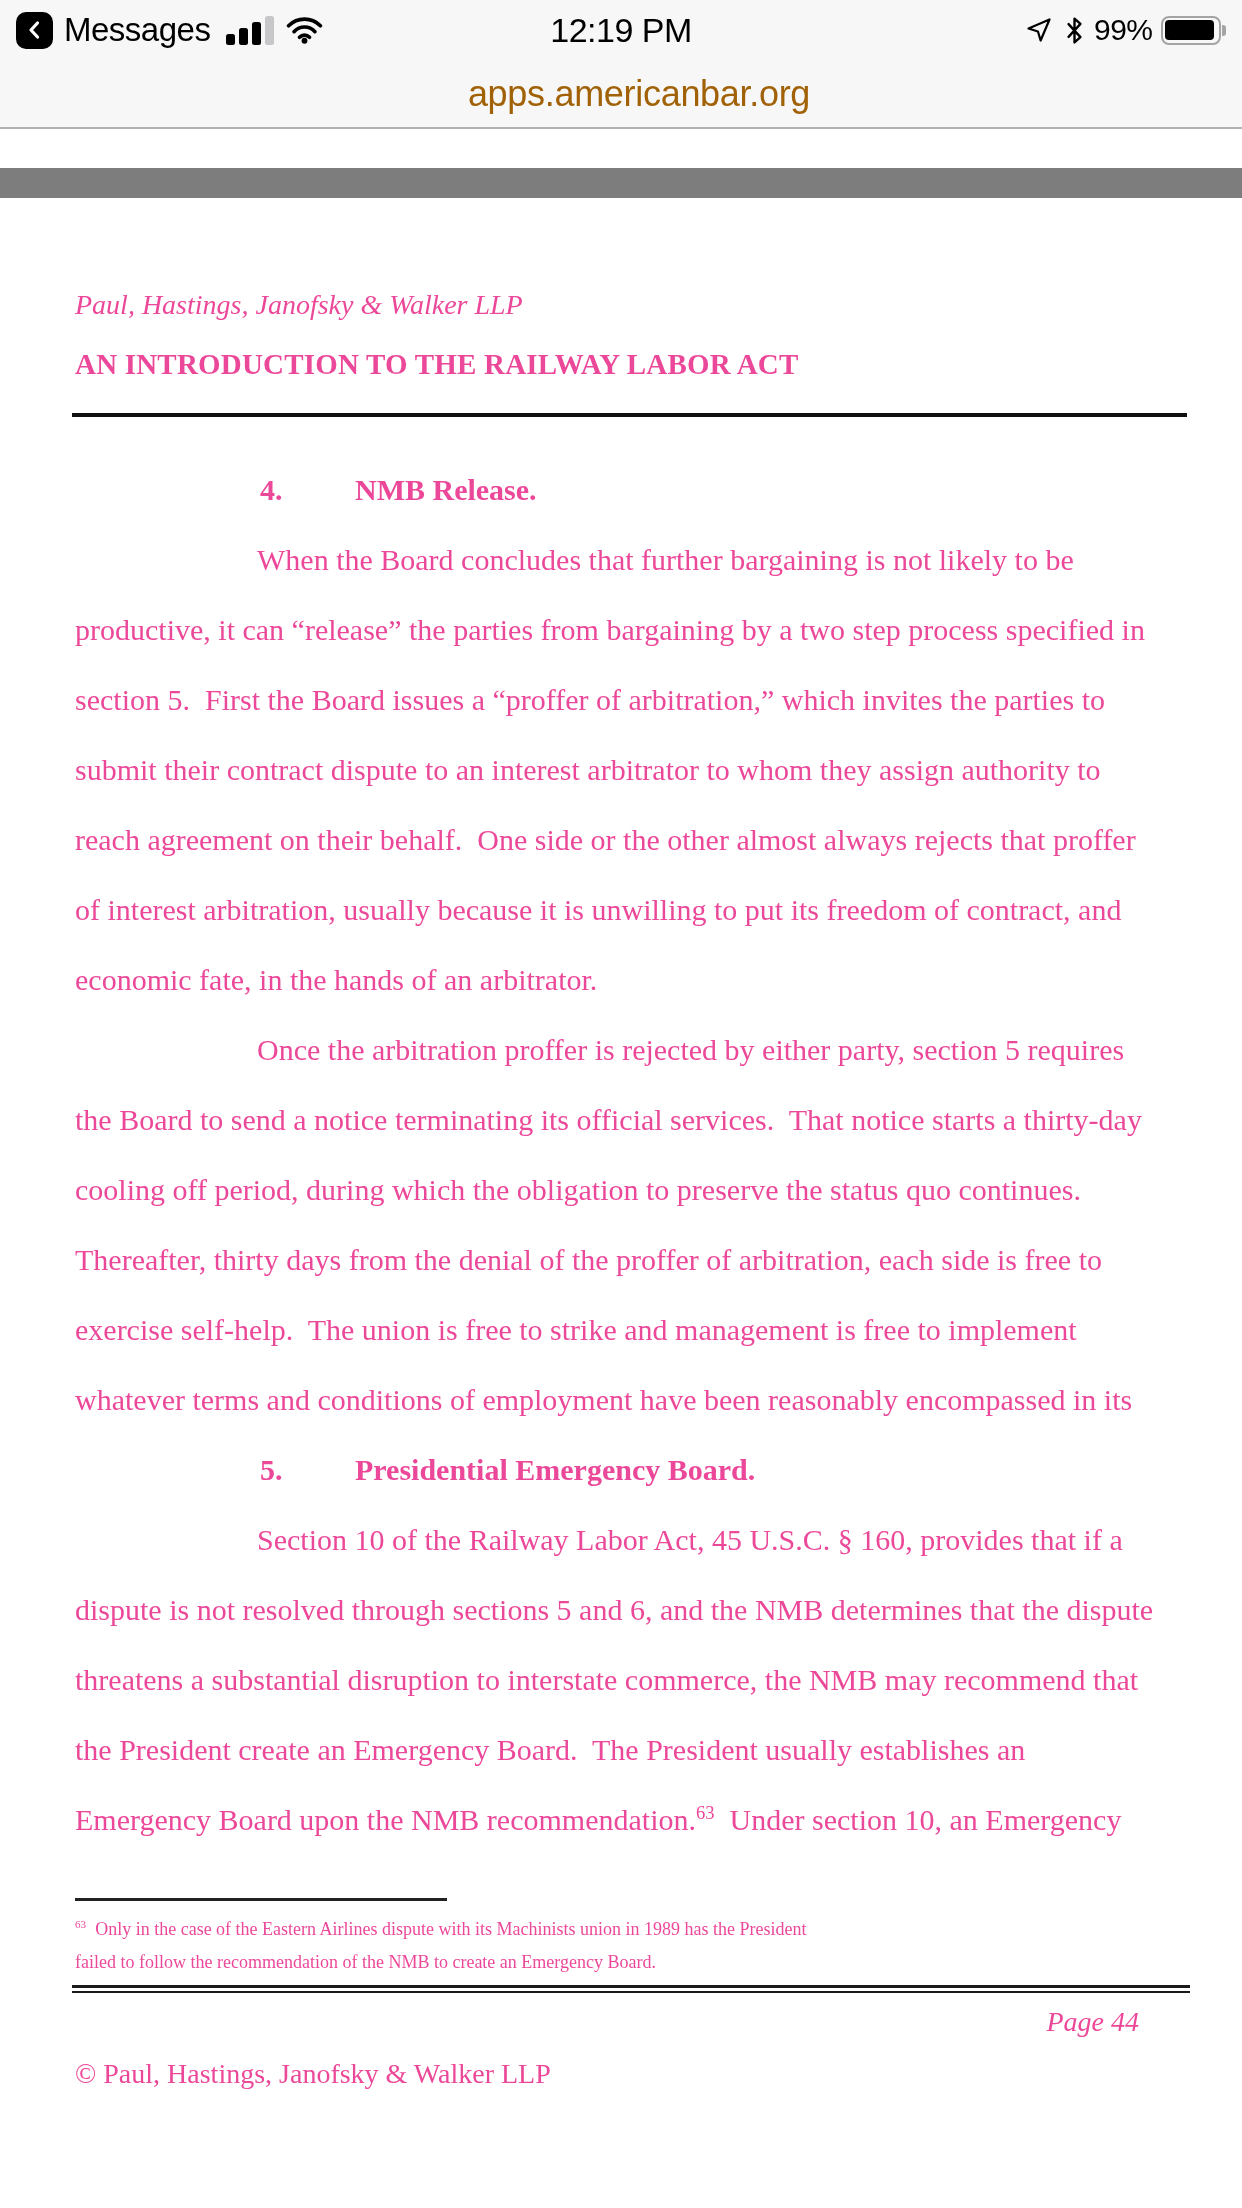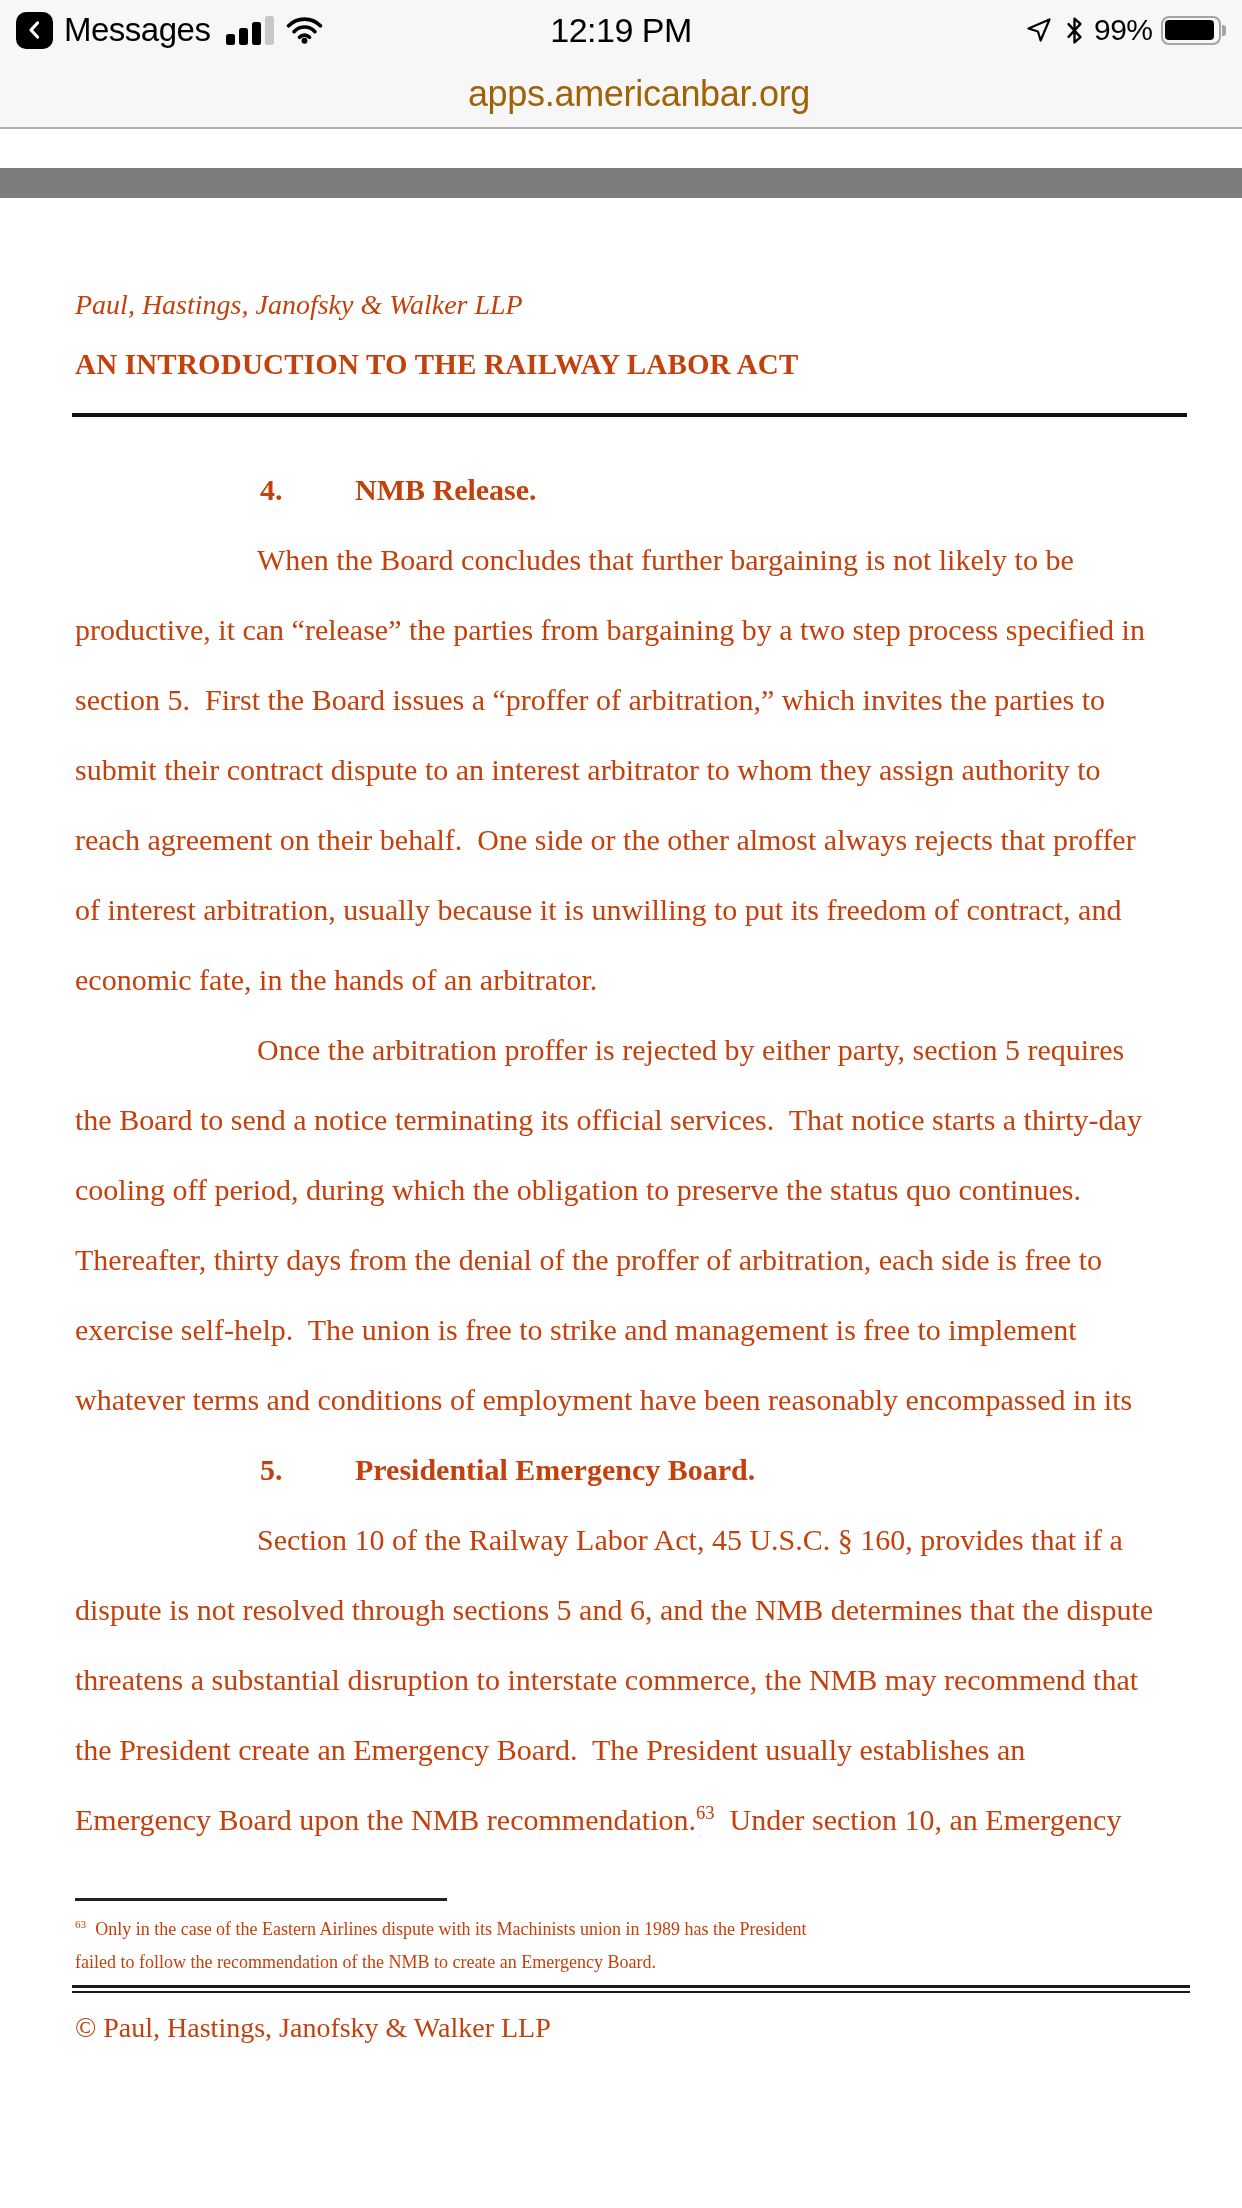--- a/index.html
+++ b/index.html
@@ -42,21 +42,21 @@
   }
   .battery .charge{position:absolute;top:2.5px;left:2.5px;bottom:2.5px;width:49px;background:#000;border-radius:4px;}
   .battery .nub{width:4px;height:11px;background:#a4a4a6;border-radius:0 3px 3px 0;margin-left:1.5px;}
   .url-row{height:67px;display:flex;align-items:center;justify-content:center;}
   .url-text{font-size:36px;color:#a16207;letter-spacing:-0.3px;margin-left:36px;}
   
   .gap-white{height:39px;background:#fff;}
   .divider-bar{height:30px;background:#7d7d7d;}
   
   .doc{
-    font-family:"Liberation Serif","DejaVu Serif",serif;color:#c2410c;
+    font-family:"Liberation Serif","DejaVu Serif",serif;color:#ec4899;
     padding:0 55px 0 75px;
   }
   .firm{margin-top:90px;font-style:italic;font-size:28px;line-height:34px;}
   .doc-title{margin-top:24px;font-weight:700;font-size:29px;line-height:36px;letter-spacing:0.2px;}
   .title-rule{margin-top:31px;margin-left:-3px;width:1115px;height:0;border-top:4px solid #111;}
   .body-text{margin-top:38px;}
   .line{height:70px;line-height:70px;font-size:30px;white-space:pre;}
   .line.indent{padding-left:182px;}
   .line.heading{padding-left:185px;font-weight:700;}
   .h-num{display:inline-block;width:95px;}
@@ -156,14 +156,15 @@
       <div class="line">Emergency Board upon the NMB recommendation.<sup>63</sup>  Under section 10, an Emergency</div>
     </div>
 
   <div class="footnote-rule"></div>
   <div class="footnote">
       <div class="fn-line"><sup>63</sup>  Only in the case of the Eastern Airlines dispute with its Machinists union in 1989 has the President</div>
       <div class="fn-line">failed to follow the recommendation of the NMB to create an Emergency Board.</div>
     </div>
 
   <div class="bottom-rule"></div>
+  <div class="page-num">Page 44</div>
   <div class="copyright">© Paul, Hastings, Janofsky &amp; Walker LLP</div>
 </div>
 
 </body></html>

